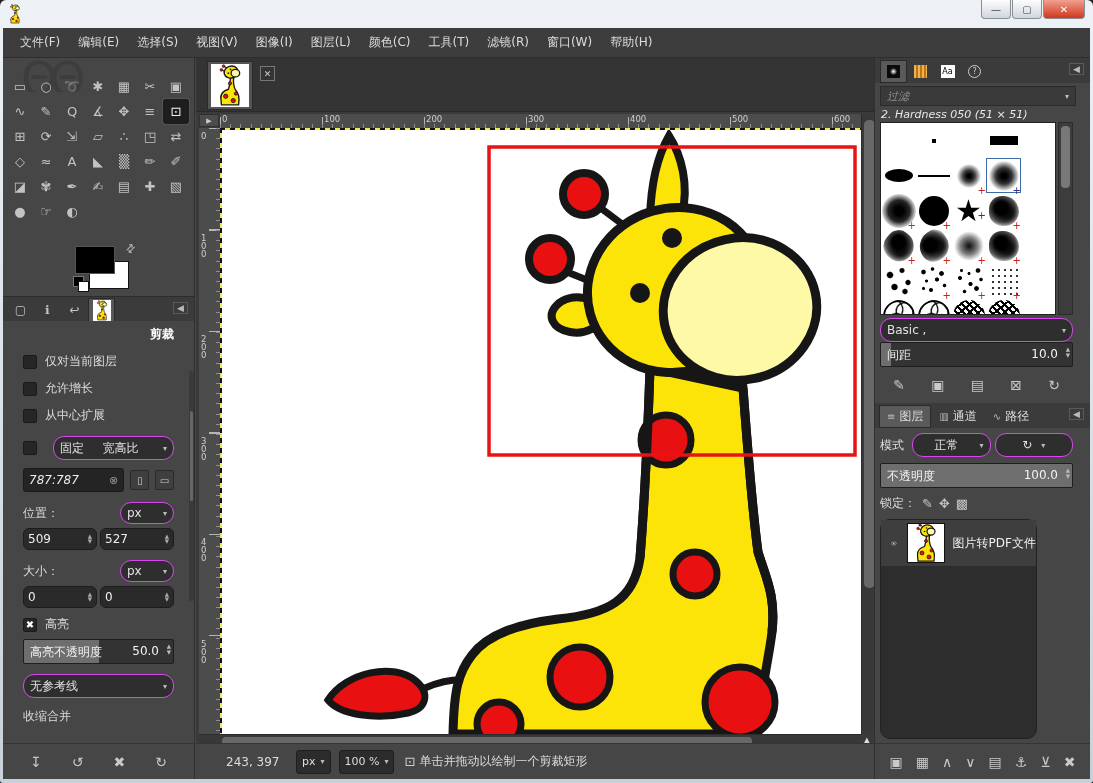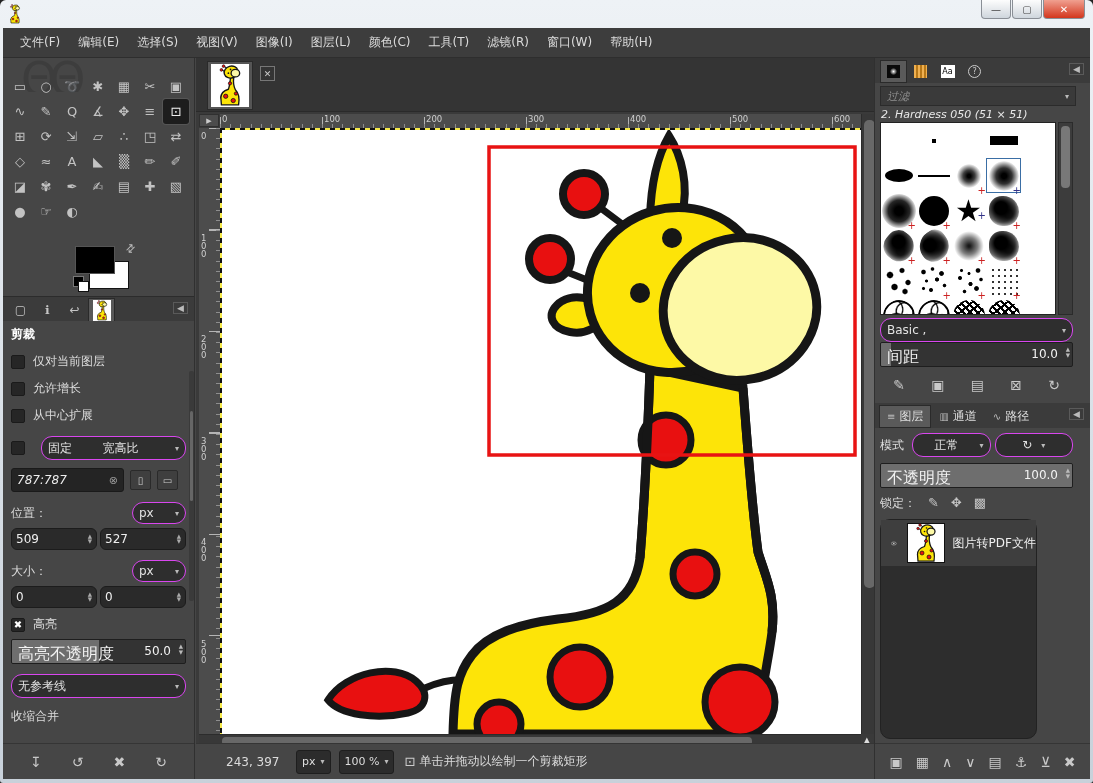--- a/index.html
+++ b/index.html
@@ -28,44 +28,44 @@
   .sw-bg{position:absolute;left:16px;top:15px;width:40px;height:28px;background:#fff;border:1px solid #141414;}
   .sw-fg{position:absolute;left:2px;top:0;width:40px;height:28px;border:1px solid #555;}
   .sw-mini{position:absolute;left:0px;top:30px;width:14px;height:14px;}
   .sw-mini:before{content:"";position:absolute;left:0;top:0;width:9px;height:9px;background:#000;border:1px solid #777;}
   .sw-mini:after{content:"";position:absolute;left:5px;top:5px;width:9px;height:9px;background:#fff;border:1px solid #111;}
   .sw-swap{position:absolute;right:0;top:-4px;color:#bbb;font-size:11px;transform:rotate(-45deg);}
   .dock-tabs{position:absolute;left:0;top:238px;width:100%;height:25px;background:#3b3b3b;border-top:1px solid #2c2c2c;display:flex;align-items:flex-end;padding-left:4px;}
   .dtab{width:27px;height:23px;display:flex;align-items:center;justify-content:center;color:#c5c5c5;font-size:12px;border:1px solid transparent;}
   .dtab.sel{background:#585858;border-color:#2a2a2a;border-bottom:none;}
   .dock-menu-arrow{position:absolute;right:6px;top:244px;color:#bbb;font-size:9px;border:1px solid #5a5a5a;padding:0 3px;}
-  .topt{position:absolute;left:0;top:263px;right:0;bottom:36px;padding:3px 8px;color:#dcdcdc;font-size:12px;overflow:hidden;}
+  .topt{position:absolute;left:0;top:263px;right:0;bottom:36px;padding:3px 20px;color:#dcdcdc;font-size:12px;overflow:hidden;text-align:right;}
   .topt h3{margin:2px 0 6px 0;font-size:12px;color:#fff;}
   .chkrow{display:flex;align-items:center;margin:10px 0;}
   .chk{width:14px;height:14px;background:#262626;border:1px solid #1a1a1a;border-radius:2px;margin-right:8px;
        display:flex;align-items:center;justify-content:center;color:#fff;font-size:10px;}
   .combo,.btn{background:#2e2e2e;border:1px solid #d946ef;border-radius:11px;color:#e2e2e2;height:24px;
         display:flex;align-items:center;padding:0 6px;font-size:12px;}
   .combo .arr{margin-left:auto;font-size:8px;color:#bbb;padding-left:6px;}
   .fixedrow{display:flex;align-items:center;margin:12px 0 8px 0;}
   .fixedrow .combo{flex:1;margin-left:8px;}
-  .ratiorow{display:flex;align-items:center;margin:6px 8px 10px 0;}
+  .ratiorow{display:flex;align-items:center;margin:6px 0 10px 0;}
   .ratio-input{width:118px;height:24px;background:#242424;border:1px solid #1a1a1a;border-radius:3px;color:#eee;
         font-style:italic;display:flex;align-items:center;padding:0 5px;}
   .ratio-input .clr{margin-left:auto;color:#999;font-size:11px;}
   .mini-btn{width:22px;height:20px;margin-left:6px;border:1px solid #2a2a2a;background:#3f3f3f;color:#ccc;
         display:flex;align-items:center;justify-content:center;font-size:10px;border-radius:2px;}
   .lblrow{display:flex;align-items:center;margin:10px 0 4px 0;}
   .lblrow .combo{margin-left:auto;width:54px;height:22px;}
   .spinpair{display:flex;gap:3px;margin-bottom:6px;}
   .spin{flex:1;height:22px;background:#2a2a2a;border:1px solid #1c1c1c;border-radius:6px;display:flex;align-items:center;padding:0 4px;color:#eee;}
   .spin .arrows{margin-left:auto;display:flex;flex-direction:column;font-size:5.5px;color:#aaa;line-height:5px;}
   .sliderbox{position:relative;height:25px;background:#333;border:1px solid #1e1e1e;border-radius:2px;margin:6px 0;overflow:hidden;}
   .sliderbox .fill{position:absolute;left:0;top:0;bottom:0;background:#6e6e6e;}
-  .sliderbox .lab{position:absolute;left:6px;top:4px;font-size:16px;color:#f2f2f2;}
+  .sliderbox .lab{position:absolute;left:6px;top:4px;font-size:12px;color:#f2f2f2;}
   .sliderbox .val{position:absolute;right:14px;top:4px;font-size:12px;color:#f2f2f2;}
   .sliderbox .arrows{position:absolute;right:2px;top:3px;display:flex;flex-direction:column;font-size:5.5px;color:#bbb;line-height:6px;}
   .fullbtn{width:100%;justify-content:center;background:#525252;margin:8px 0;}
   .topt-scroll{position:absolute;right:0px;top:50px;width:5px;height:230px;background:#3a3a3a;border-radius:2px;}
   .topt-scroll:before{content:"";position:absolute;left:1px;top:40px;width:3px;height:90px;background:#666;border-radius:2px;}
   .dock-footer{position:absolute;left:0;bottom:0;width:100%;height:36px;border-top:1px solid #353535;
         display:flex;align-items:center;justify-content:space-around;padding:0 12px;}
   .icon-btn{color:#c9c9c9;font-size:14px;}
   
   .center{position:absolute;left:193px;top:30px;width:684px;bottom:0;background:#3a3a3a;}
@@ -171,21 +171,21 @@
   .brush-btns{position:absolute;left:5px;top:314px;width:193px;height:26px;display:flex;align-items:center;justify-content:space-around;}
   .ldock{position:absolute;left:0;top:345px;width:100%;bottom:0;}
   .ltabs{position:absolute;left:0;top:0;width:100%;height:25px;background:#3b3b3b;display:flex;align-items:flex-end;padding-left:4px;}
   .ltab{height:23px;display:flex;align-items:center;padding:0 7px;color:#ddd;font-size:12px;border:1px solid transparent;gap:4px;}
   .ltab .g{font-size:10px;color:#bbb;}
   .ltab.sel{background:#5a5a5a;border-color:#2a2a2a;}
   .mode-row{position:absolute;left:5px;top:30px;width:193px;display:flex;align-items:center;color:#ddd;font-size:12px;}
   .mode-row .combo{flex:1;margin-left:8px;height:24px;}
   .mode-row .mini2{width:38px;margin-left:4px;height:24px;justify-content:center;gap:3px;}
   .op-row{position:absolute;left:5px;top:60px;width:193px;}
-  .lock-row{position:absolute;left:5px;top:92px;width:193px;display:flex;color:#ddd;font-size:12px;gap:12px;}
+  .lock-row{position:absolute;left:5px;top:92px;width:193px;display:flex;align-items:center;color:#ddd;font-size:12px;gap:6px;}
   .lock-row .g{color:#c5c5c5;font-size:13px;}
   .layer-list{position:absolute;left:5px;top:116px;width:157px;bottom:40px;background:#2d2d2d;border:1px solid #222;border-radius:10px;text-align:center;}
   .layer-row{position:absolute;left:0;top:0;width:100%;height:46px;background:#3e3e3e;display:flex;align-items:center;}
   .eye{margin:0 10px;}
   .lthumb{width:42px;height:40px;background:#fff;border:1px solid #111;display:flex;align-items:center;justify-content:center;}
   .lname{margin-left:8px;color:#f0f0f0;font-size:12px;white-space:nowrap;}
   .layer-btns{position:absolute;left:0;bottom:0;width:100%;height:36px;border-top:1px solid #353535;
         display:flex;align-items:center;justify-content:space-around;padding:0 8px;}
 </style>
 </head>

